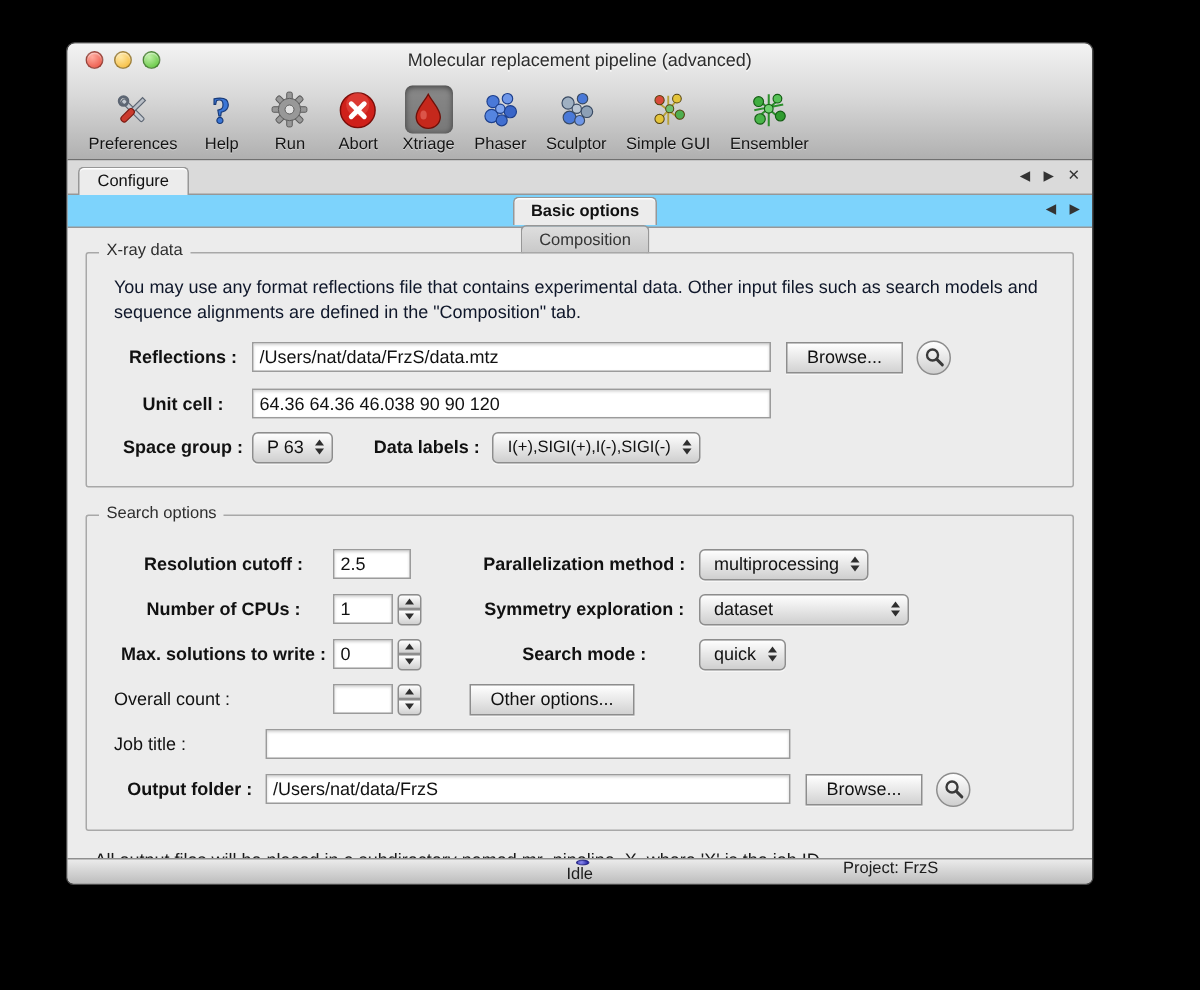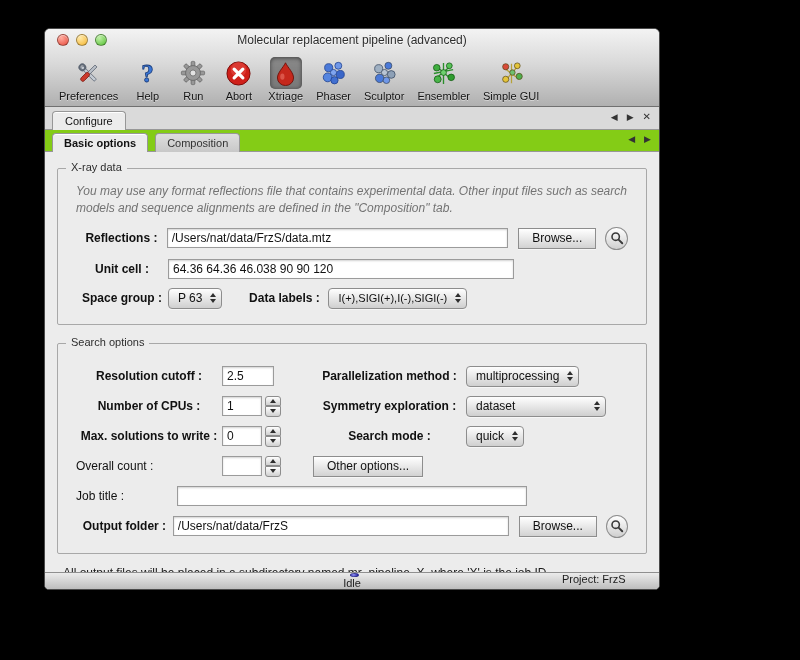--- a/index.html
+++ b/index.html
@@ -1,19 +1,19 @@
 <!DOCTYPE html>
 <html><head>
 <meta charset="utf-8">
 <style>
   * { margin:0; padding:0; box-sizing:border-box; }
   html,body { width:800px; height:660px; }
   body { background:#000; font-family:"Liberation Sans", sans-serif; position:relative; overflow:hidden; color:#111; }
 
-  .window { position:absolute; left:44px; top:28px; width:616px; height:562px;
+  .window { position:absolute; left:44px; top:28px; width:685px; height:562px;
     background:#ececec; border:1px solid #4a4a4a; border-radius:6px 6px 5px 5px;
     box-shadow:0 14px 34px rgba(0,0,0,.75); display:flex; flex-direction:column; overflow:hidden; }
 
   
   .chrome { background:linear-gradient(180deg,#f3f3f3 0%,#d9d9d9 45%,#b0b0b0 100%);
     border-bottom:1px solid #707070; }
   .titlebar { height:22px; position:relative; display:flex; align-items:center; justify-content:center; }
   .title { font-size:12px; color:#2d2d2d; text-shadow:0 1px 0 rgba(255,255,255,.6); }
   .lights { position:absolute; left:12px; top:5px; display:flex; gap:7px; }
   .light { width:12px; height:12px; border-radius:50%; border:1px solid rgba(0,0,0,.35); box-shadow:inset 0 1px 1px rgba(255,255,255,.5); }
@@ -30,32 +30,32 @@
   
   .cfg-strip { height:23px; background:#dadada; border-bottom:1px solid #979797; display:flex; align-items:flex-end; position:relative; }
   .cfg-tab { margin-left:7px; padding:3px 12px 3px; font-size:11px; background:#ececec;
     border:1px solid #979797; border-bottom:none; border-radius:4px 4px 0 0; position:relative; top:1px;
     box-shadow:inset 0 1px 0 #fff; }
   .strip-nav { position:absolute; right:8px; top:4px; display:flex; gap:9px; font-size:9px; color:#333; align-items:center; }
   .strip-nav span { cursor:default; }
   .strip-nav .x { font-size:10px; }
 
   
-  .subtab-row { height:22px; background:#84cc16; border-bottom:1px solid #979797; display:flex; align-items:flex-end; position:relative; }
+  .subtab-row { height:22px; background:#7dd3fc; border-bottom:1px solid #979797; display:flex; align-items:center; position:relative;flex-direction:column; }
   .subtab { margin-left:7px; padding:3px 11px; font-size:11px; border:1px solid #979797; border-bottom:none;
     border-radius:4px 4px 0 0; position:relative; top:1px; }
   .subtab.active { background:#ececec; font-weight:bold; box-shadow:inset 0 1px 0 #fff; }
   .subtab.inactive { background:linear-gradient(#dedede,#c8c8c8); color:#333; }
 
   
   .content { flex:1; background:#ececec; padding-top:2px; overflow:hidden; }
   .group { position:relative; border:1px solid #a8a8a8; border-radius:2px; margin:14px 12px 0; padding:10px 18px 6px; }
   .group-title { position:absolute; top:-8px; left:8px; background:#ececec; padding:0 5px; font-size:11px; color:#2e2e2e; }
 
-  .desc { font-size:12px; line-height:1.4; max-width:652px; margin:4px 0 10px; color:#737373;font-style:italic; }
+  .desc { font-size:12px; line-height:1.4; max-width:652px; margin:4px 0 10px; color:#0f172a; }
   .frow { display:flex; align-items:center; margin:9px 0; }
   .b { font-weight:bold;text-align:center; }
   .lab { font-size:12px; }
   .lx1 { width:92px; }
   .ls1 { width:146px; }
   .ls2 { width:153px; }
   .ljob { width:101px; }
   .ctrl1 { width:91px; display:flex; align-items:center; }
 
   .tfield { height:20px; border:1px solid #9b9b9b; background:#fff; font-size:12px; padding:0 4px;
@@ -204,47 +204,47 @@
               <circle cx="14" cy="13" r="3.2" fill="#b9c5d3"></circle>
             </g>
           </svg>
         </div>
         <div class="tb-label">Sculptor</div>
       </div>
 
       <div class="tb-item">
         <div class="tb-iconwrap">
           <svg width="27" height="27" viewBox="0 0 28 28">
+            <g stroke="#55430f" stroke-width="0.7">
+              <path d="M6 8 L22 20 M20 7 L8 21 M14 4 L14 24" stroke="#b7a23a" stroke-width="1.3" fill="none"></path>
+              <circle cx="8" cy="7" r="3.2" fill="#d84a3a"></circle>
+              <circle cx="20" cy="6" r="3" fill="#e4c43a"></circle>
+              <circle cx="22" cy="17" r="3.2" fill="#4fae4f"></circle>
+              <circle cx="8" cy="20" r="3.2" fill="#e4c43a"></circle>
+              <circle cx="15" cy="13" r="2.8" fill="#6fc06f"></circle>
+            </g>
+          </svg>
+        </div>
+        <div class="tb-label">Simple GUI</div>
+      </div>
+
+      <div class="tb-item">
+        <div class="tb-iconwrap">
+          <svg width="27" height="27" viewBox="0 0 28 28">
             <g stroke="#145c14" stroke-width="0.8">
               <path d="M4 14 L24 10 M6 6 L22 20 M14 3 L14 25 M5 20 L23 5" stroke="#2c8f2c" stroke-width="1.4" fill="none"></path>
               <circle cx="7" cy="8" r="3.4" fill="#3fae3f"></circle>
               <circle cx="20" cy="6" r="3" fill="#57c257"></circle>
               <circle cx="22" cy="18" r="3.4" fill="#2f9c2f"></circle>
               <circle cx="8" cy="20" r="3.6" fill="#49b549"></circle>
               <circle cx="14" cy="13" r="3" fill="#6fd06f"></circle>
             </g>
           </svg>
         </div>
         <div class="tb-label">Ensembler</div>
-      </div>
-
-      <div class="tb-item">
-        <div class="tb-iconwrap">
-          <svg width="27" height="27" viewBox="0 0 28 28">
-            <g stroke="#55430f" stroke-width="0.7">
-              <path d="M6 8 L22 20 M20 7 L8 21 M14 4 L14 24" stroke="#b7a23a" stroke-width="1.3" fill="none"></path>
-              <circle cx="8" cy="7" r="3.2" fill="#d84a3a"></circle>
-              <circle cx="20" cy="6" r="3" fill="#e4c43a"></circle>
-              <circle cx="22" cy="17" r="3.2" fill="#4fae4f"></circle>
-              <circle cx="8" cy="20" r="3.2" fill="#e4c43a"></circle>
-              <circle cx="15" cy="13" r="2.8" fill="#6fc06f"></circle>
-            </g>
-          </svg>
-        </div>
-        <div class="tb-label">Simple GUI</div>
       </div>
 
     </div>
   </div>
 
   <div class="cfg-strip">
     <div class="cfg-tab">Configure</div>
     <div class="strip-nav">
       <span>◀</span>
       <span>▶</span>

